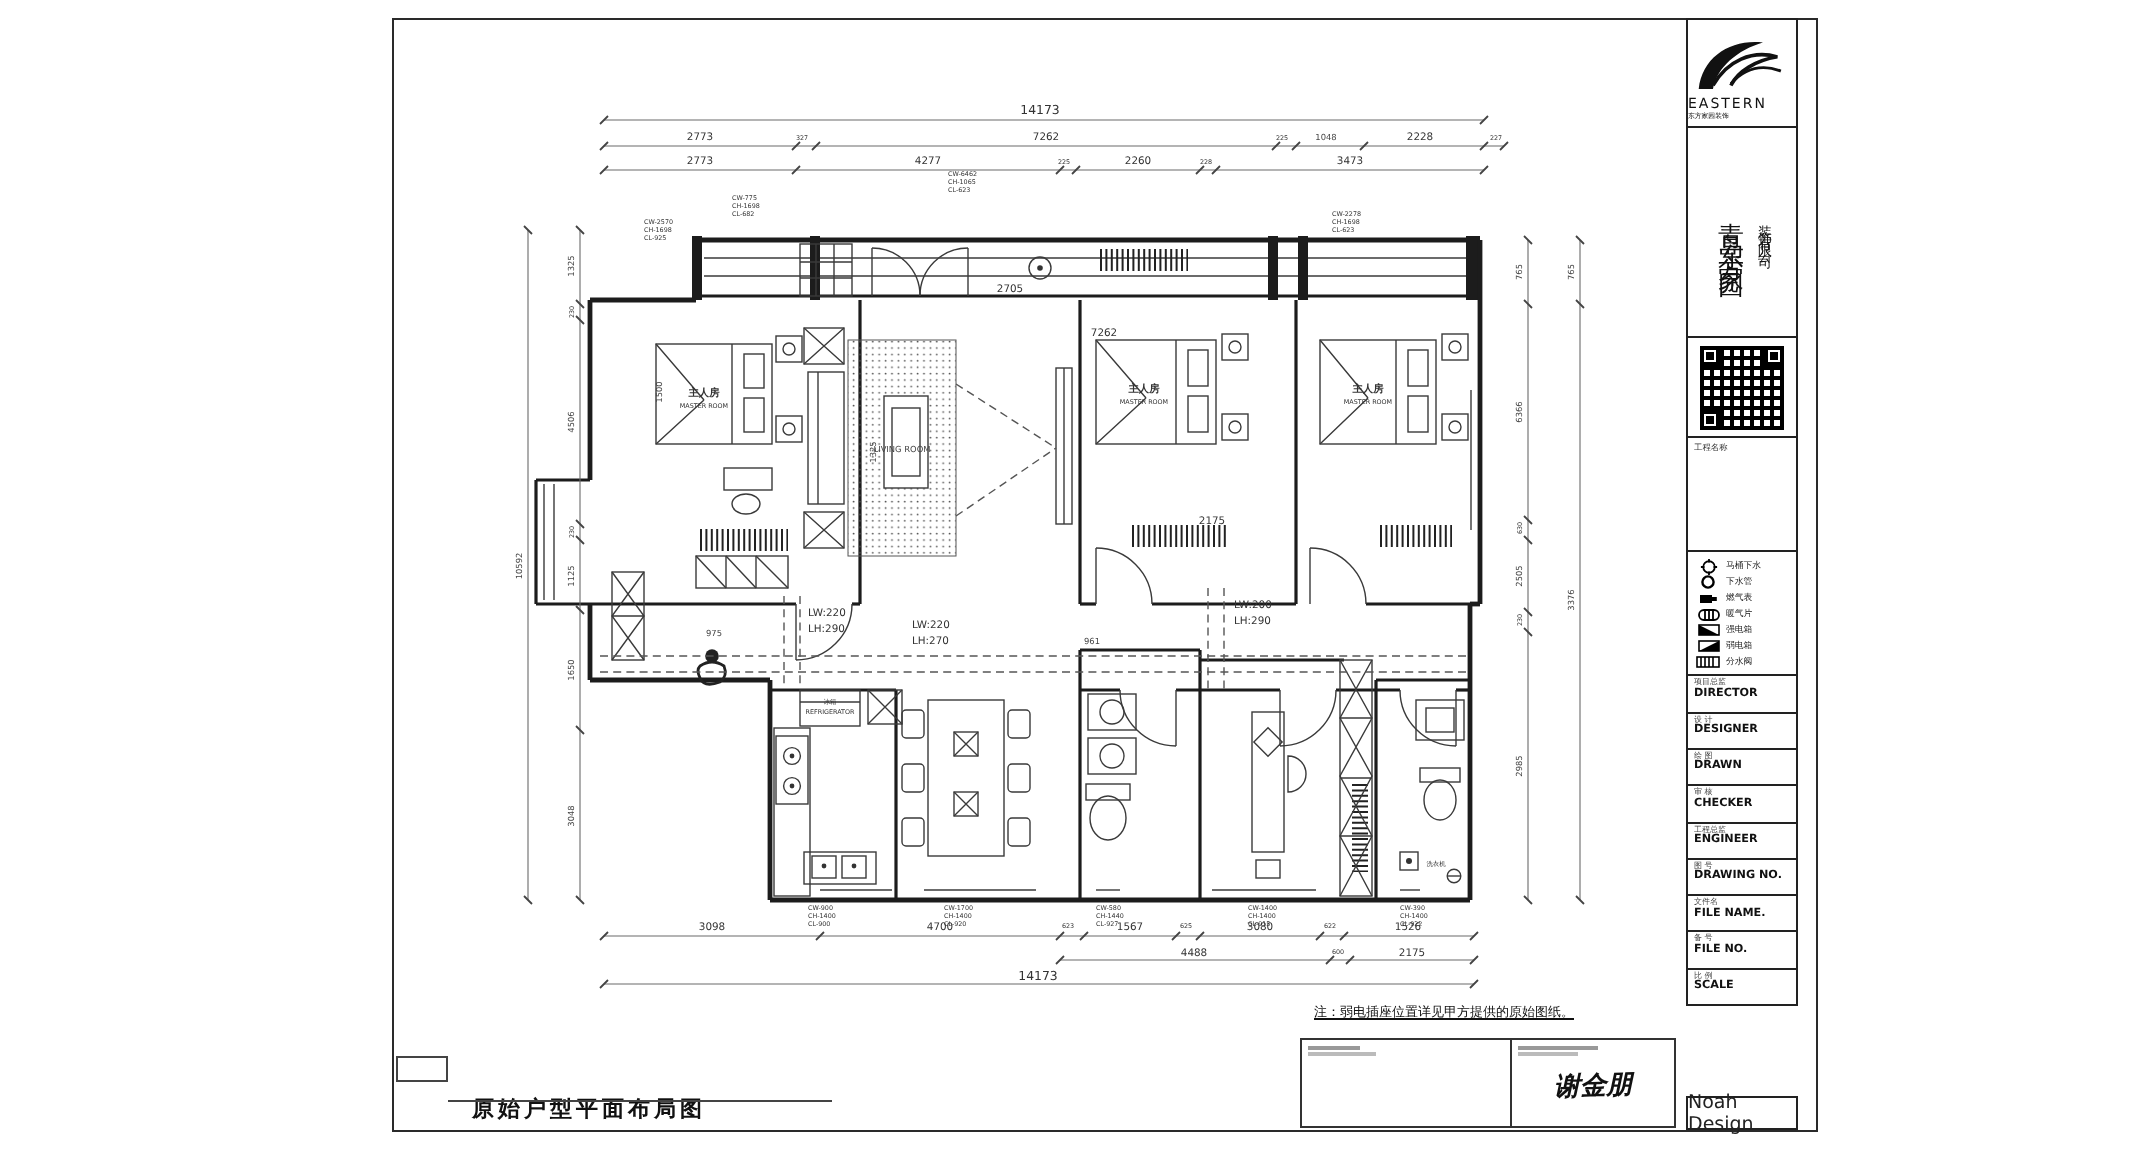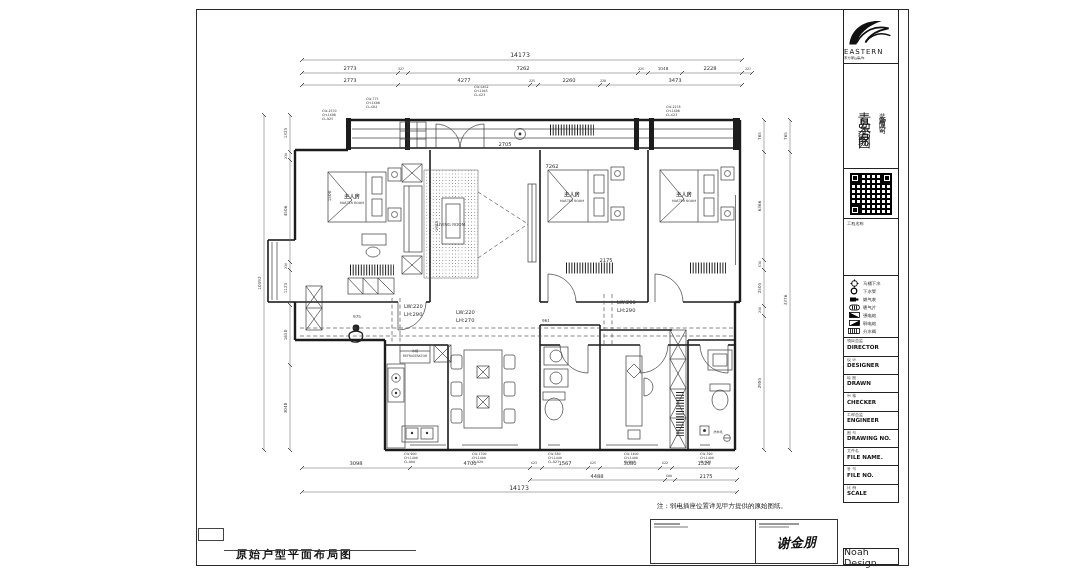--- a/index.html
+++ b/index.html
@@ -44,21 +44,21 @@
   .legend-box{height:66px;padding:3px 2px 2px 4px;display:flex;flex-direction:column;justify-content:space-between;}
   .lg-row{display:flex;align-items:center;gap:3px;height:8px;}
   .lg-ic{width:12px;display:flex;justify-content:center;}
   .lg-tx{font-size:4.4px;color:#222;white-space:nowrap;}
   .fields{height:176px;display:flex;flex-direction:column;}
   .field{flex:1;border:1px solid #222;margin-top:-1px;box-sizing:border-box;padding:1px 3px;}
   .f-cn{font-size:4px;color:#444;line-height:1.1;}
   .f-en{font-size:5.6px;font-weight:bold;color:#111;line-height:1.2;}
   .brand-box{height:17px;display:flex;align-items:center;justify-content:center;font-size:9.5px;color:#222;margin-top:45px;}
   
-  .note{position:absolute;left:657px;top:502px;font-size:6.5px;color:#111;}
+  .note{position:absolute;left:657px;top:502px;font-size:6.5px;color:#111;text-decoration:underline;}
   .sigcell{position:absolute;top:519px;height:45px;border:1px solid #333;box-sizing:border-box;background:#fff;}
   .sigbar{position:absolute;left:3px;top:3px;height:2px;background:#999;}
   .sigbar2{position:absolute;left:3px;top:6px;height:1.5px;background:#bbb;}
   .signature{position:absolute;left:0;right:0;top:14px;text-align:center;
              font-family:"DejaVu Serif",serif;font-style:italic;font-weight:bold;font-size:13px;color:#111;
              transform:rotate(-2deg);}
   .plan-tab{position:absolute;left:198px;top:528px;width:26px;height:13px;border:1px solid #444;box-sizing:border-box;}
   .plan-title{position:absolute;left:236px;top:531px;font-size:11px;font-weight:bold;letter-spacing:2px;color:#111;margin-top:16px;}
   .plan-underline{position:absolute;left:224px;top:550px;width:192px;height:1.2px;background:#444;}
 </style>

